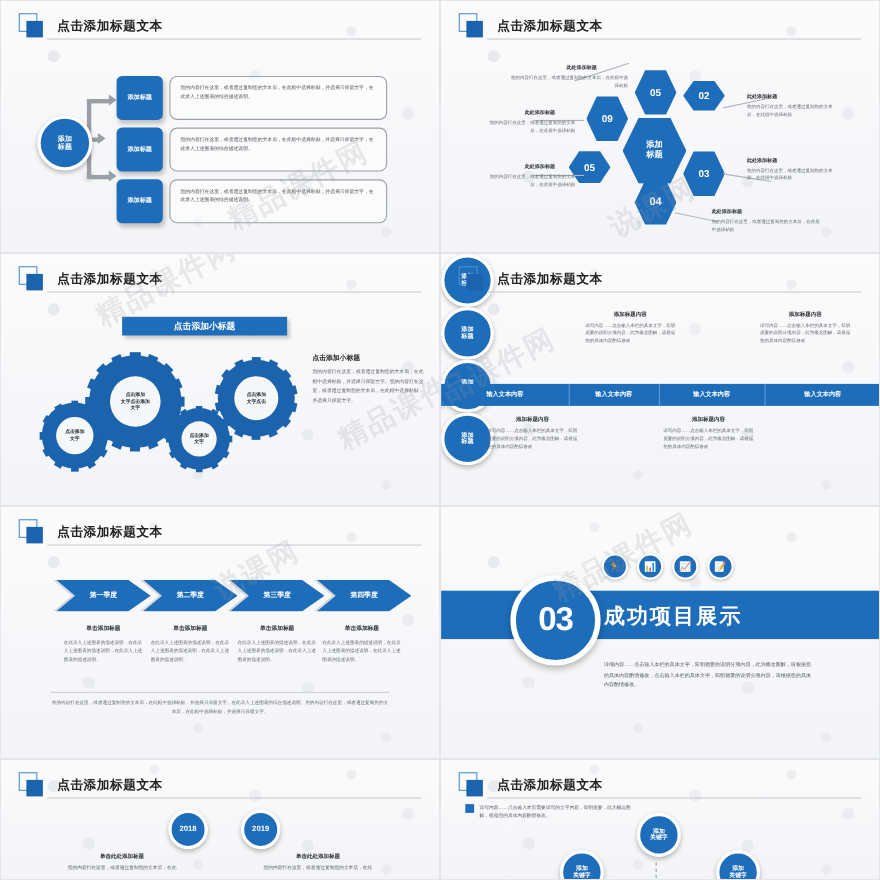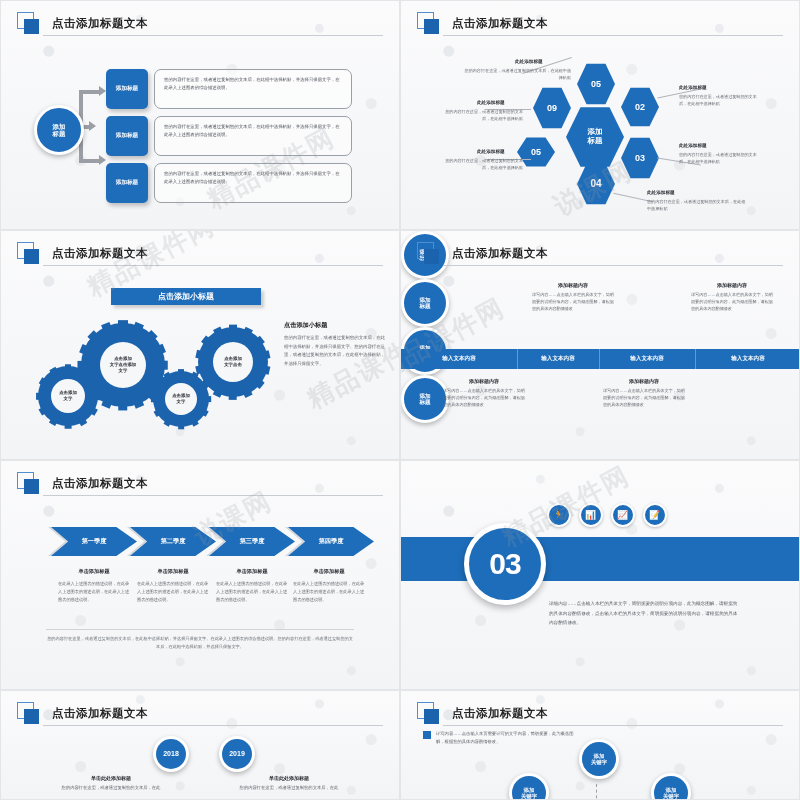--- a/index.html
+++ b/index.html
@@ -236,21 +236,21 @@
       <div class="s-rule"></div>
 
       <div class="hex" style="left:165px;top:105px;width:58px;height:62px;font-size:7.5px;">
         <span>添加<br>标题</span>
       </div>
 
       <div class="hex" style="left:176px;top:62px;width:38px;height:42px;font-size:9px;">
         <span>05</span>
       </div>
 
-      <div class="hex" style="left:220px;top:86px;width:38px;height:40px;font-size:9px;">
+      <div class="hex" style="left:220px;top:72px;width:38px;height:28px;font-size:9px;">
         <span>02</span>
       </div>
 
       <div class="hex" style="left:220px;top:136px;width:38px;height:42px;font-size:9px;">
         <span>03</span>
       </div>
 
       <div class="hex" style="left:176px;top:162px;width:38px;height:42px;font-size:10px;">
         <span>04</span>
       </div>
@@ -499,20 +499,21 @@
       <div class="s6-band"></div>
 
       <div class="s6-icons">
         <div class="s6-ic">🏃</div>
         <div class="s6-ic">📊</div>
         <div class="s6-ic">📈</div>
         <div class="s6-ic">📝</div>
       </div>
 
       <div class="s6-num">03</div>
+      <div class="s6-title">成功项目展示</div>
       <div class="s6-body">详细内容……点击输入本栏的具体文字，简明扼要的说明分项内容，此为概念图解，请根据您的具体内容酌情修改，点击输入本栏的具体文字，简明扼要的说明分项内容，请根据您的具体内容酌情修改。</div>
     </div>
   </div>
 
   <div class="slide">
     <div class="slide-inner">
       <div class="s-head">
         <div class="badge">
           <div class="sq-o"></div>
             <div class="sq-f"></div>

